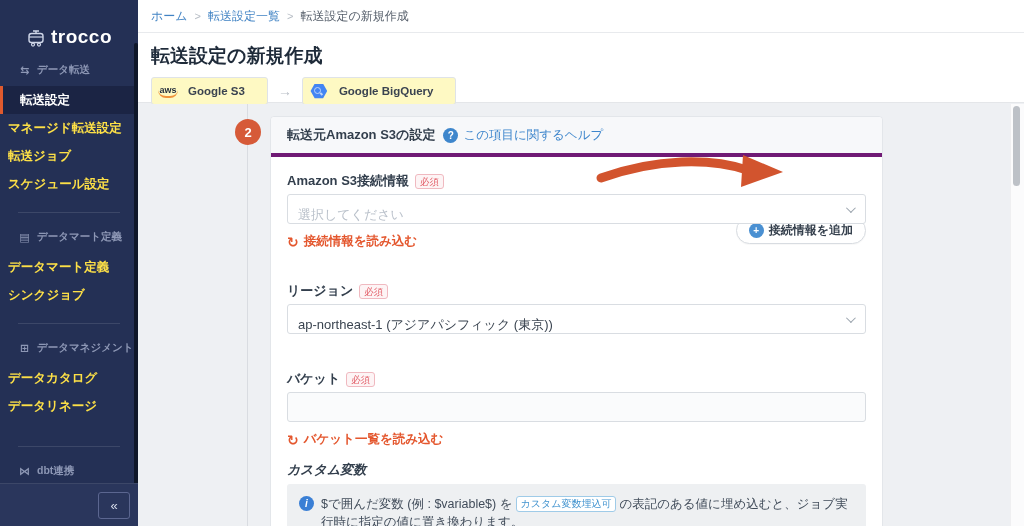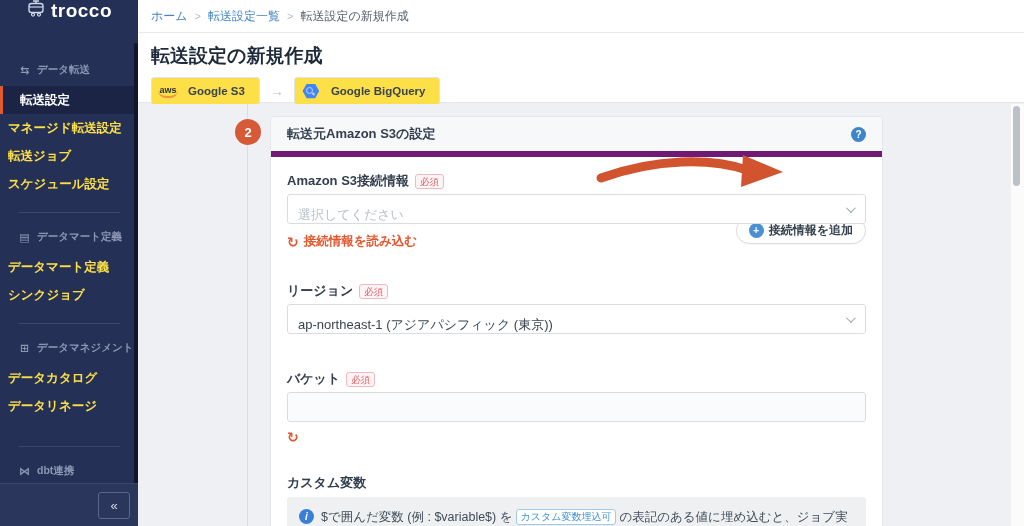--- a/index.html
+++ b/index.html
@@ -5,21 +5,21 @@
   * { margin:0; padding:0; box-sizing:border-box; }
   html,body { width:1024px; height:526px; overflow:hidden; }
   body {
     font-family:"Liberation Sans","DejaVu Sans",sans-serif;
     background:#eef0f3; position:relative; color:#333f4d;
   }
 
   
   .sidebar { position:absolute; left:0; top:0; width:138px; height:526px;
     background:#243055; z-index:10; }
-  .logo-row { height:48px; display:flex; align-items:flex-start; justify-content:center; gap:5px; }
+  .logo-row { height:48px; display:flex; align-items:flex-end; justify-content:center; gap:5px; }
   .logo-text { color:#ffffff; font-size:19px; font-weight:bold; letter-spacing:.5px; }
   .nav { position:absolute; top:48px; left:0; right:0; height:438px; overflow:hidden; padding-top:12px; }
   .section-head { height:20px; margin-bottom:6px; padding-left:18px; display:flex; align-items:center; gap:6px;
     color:#8d97b5; font-size:10.5px; font-weight:bold; }
   .s-icon { font-size:11px; color:#8d97b5; width:13px; text-align:center; }
   .nav-item { display:block; height:28px; line-height:28px; padding-left:8px;
     color:#fde047; font-size:12.5px; font-weight:bold; text-decoration:none; cursor:pointer; white-space:nowrap; }
   .nav-item.active { background:#1b2444; border-left:3px solid #e05a2e; padding-left:17px; color:#ffffff; }
   .nav-divider { height:1px; background:#3c4768; margin:14px 18px; }
   .sb-scrollthumb { position:absolute; right:0; top:43px; width:4px; height:442px; background:#0f1729; border-radius:2px; }
@@ -31,56 +31,56 @@
   
   .main { position:absolute; left:138px; top:0; width:886px; height:526px;border-radius:14px; }
   .topbar { height:33px; background:#ffffff; border-bottom:1px solid #e8eaed;
     display:flex; align-items:center; padding-left:13px; gap:7px; font-size:12px; }
   .crumb-link { color:#4183c4; text-decoration:none; cursor:pointer; }
   .crumb-sep { color:#b6bcc4; font-size:11px; }
   .crumb-current { color:#555e6a; }
   .title-area { height:70px; background:#ffffff; border-bottom:1px solid #e4e6e9; padding:10px 0 0 13px; }
   .page-title { font-size:19px; font-weight:bold; color:#1f2b3a; }
   .chips-row { display:flex; align-items:center; gap:10px; margin-top:8px; }
-  .chip { display:flex; align-items:center; height:28px; background:#fde047;
-    border:1px solid #dfe3e8; border-radius:3px; padding-right:14px; }
+  .chip { display:flex; align-items:center; height:28px; background:#fef9c3;
+    border:1px solid #dfe3e8; border-radius:3px; padding-right:22px; }
   .chip-logo { width:32px; height:26px; display:flex; align-items:center; justify-content:center; }
   .chip-label { font-size:11.5px; font-weight:bold; color:#3a4350; margin-left:4px; }
   .aws-logo { font-size:9px; font-weight:bold; color:#27313e; border-bottom:2px solid #f0933c;
     border-radius:0 0 8px 8px; padding:0 1px 1px 1px; line-height:10px; }
   .bq-hex { width:17px; height:15px; background:#4285f4;
     clip-path:polygon(25% 2%, 75% 2%, 99% 50%, 75% 98%, 25% 98%, 1% 50%);
     display:flex; align-items:center; justify-content:center; position:relative; }
   .bq-lens { width:7px; height:7px; border:1.5px solid #bcd3f9; border-radius:50%; position:absolute; left:4px; top:3px; }
   .bq-handle { position:absolute; left:10px; top:9px; width:3px; height:1.5px; background:#bcd3f9; transform:rotate(45deg); }
   .chip-arrow { color:#b9bfc7; font-size:14px; }
 
   
   .content { position:absolute; top:104px; left:0; width:886px; height:422px; background:#eef0f3; }
   .timeline { position:absolute; left:109px; top:0; bottom:0; width:1px; background:#d9dce1; }
   .step-circle { position:absolute; left:97px; top:15px; width:26px; height:26px; border-radius:50%;
     background:#d65a38; color:#fff; font-size:13px; font-weight:bold; display:flex; align-items:center; justify-content:center; z-index:2; }
 
   .card { position:absolute; left:132px; top:12px; width:613px; height:480px;
     background:#ffffff; border:1px solid #e3e6ea; border-radius:4px; z-index:1; }
-  .card-header { height:40px; background:#f7f8fa; border-bottom:6px solid #701a75; border-radius:4px 4px 0 0;
-    display:flex; align-items:center; justify-content:space-between; padding:0 16px; }
+  .card-header { height:40px; background:#f7f8fa; border-bottom:4px solid #701a75; border-radius:4px 4px 0 0;
+    display:flex; align-items:center; padding:0 16px;gap:8px; }
   .card-title { font-size:13px; font-weight:bold; color:#333f4d; }
   .help-link { display:flex; align-items:center; gap:5px; color:#3e86cc; font-size:12.5px; text-decoration:none; cursor:pointer; }
   .circle-icon { width:15px; height:15px; border-radius:50%; background:#3e86cc; color:#fff;
     font-size:10px; font-weight:bold; display:inline-flex; align-items:center; justify-content:center; flex:0 0 auto; }
   .card-body { padding:0 16px; position:relative; }
 
   .field-label { display:flex; align-items:center; gap:6px; font-size:13px; font-weight:bold; color:#333f4d; height:18px; }
   .req-badge { font-size:9.5px; font-weight:normal; color:#e25c66; background:#fdf4f5;
     border:1px solid #f0b9c0; border-radius:3px; padding:1px 4px; line-height:11px; }
   .row-1 { margin-top:15px; }
   .row-l2 { margin-top:32px;text-align:center; }
   .row-l3 { margin-top:36px; }
-  .row-l4 { margin-top:31px; }
+  .row-l4 { margin-top:13px;font-style:italic; }
 
   .select { margin-top:4px; height:30px; border:1px solid #d9dde2; border-radius:3px; background:#fff;
     display:flex; align-items:center; padding:12px 26px 0 10px; position:relative; font-size:13px; cursor:pointer; }
   .select .placeholder { color:#b9c0ca; }
   .select .value { color:#3a4450; }
   .chevron { position:absolute; right:12px; top:11px; width:7px; height:7px;
     border-right:1.5px solid #9aa3ad; border-bottom:1.5px solid #9aa3ad; transform:rotate(45deg) translateY(-2px); }
   .text-input { margin-top:4px; width:100%; height:30px; border:1px solid #d9dde2; border-radius:3px;
     background:#fafbfc; outline:none; font-size:13px; padding:0 10px; color:#3a4450; }
 
@@ -197,20 +197,21 @@
 
   <div class="content">
     <div class="timeline"></div>
     <div class="step-circle">2</div>
 
     <section class="card">
       <div class="card-header">
         <span class="card-title">転送元Amazon S3の設定</span>
         <a class="help-link">
           <span class="circle-icon">?</span>
+          <span>この項目に関するヘルプ</span>
         </a>
       </div>
 
       <div class="card-body">
         <button class="add-btn">
           <span class="circle-icon plus-circle">+</span>
           <span>接続情報を追加</span>
         </button>
 
         <div class="field-label row-1">
@@ -235,20 +236,21 @@
           <span class="chevron"></span>
         </div>
 
         <div class="field-label row-l3">
           <span>バケット</span>
           <span class="req-badge">必須</span>
         </div>
         <input class="text-input" type="text" style="">
         <a class="orange-link">
           <span class="refresh-glyph">↻</span>
+          <span>バケット一覧を読み込む</span>
         </a>
 
         <div class="field-label row-l4">
           <span>カスタム変数</span>
         </div>
         <div class="info-box">
           <span class="circle-icon info-circle">i</span>
           <span>
             <span>$で囲んだ変数 (例 : $variable$) を</span><span class="cv-badge">カスタム変数埋込可</span><span>の表記のある値に埋め込むと、ジョブ実行時に指定の値に置き換わります。</span>
           </span>

